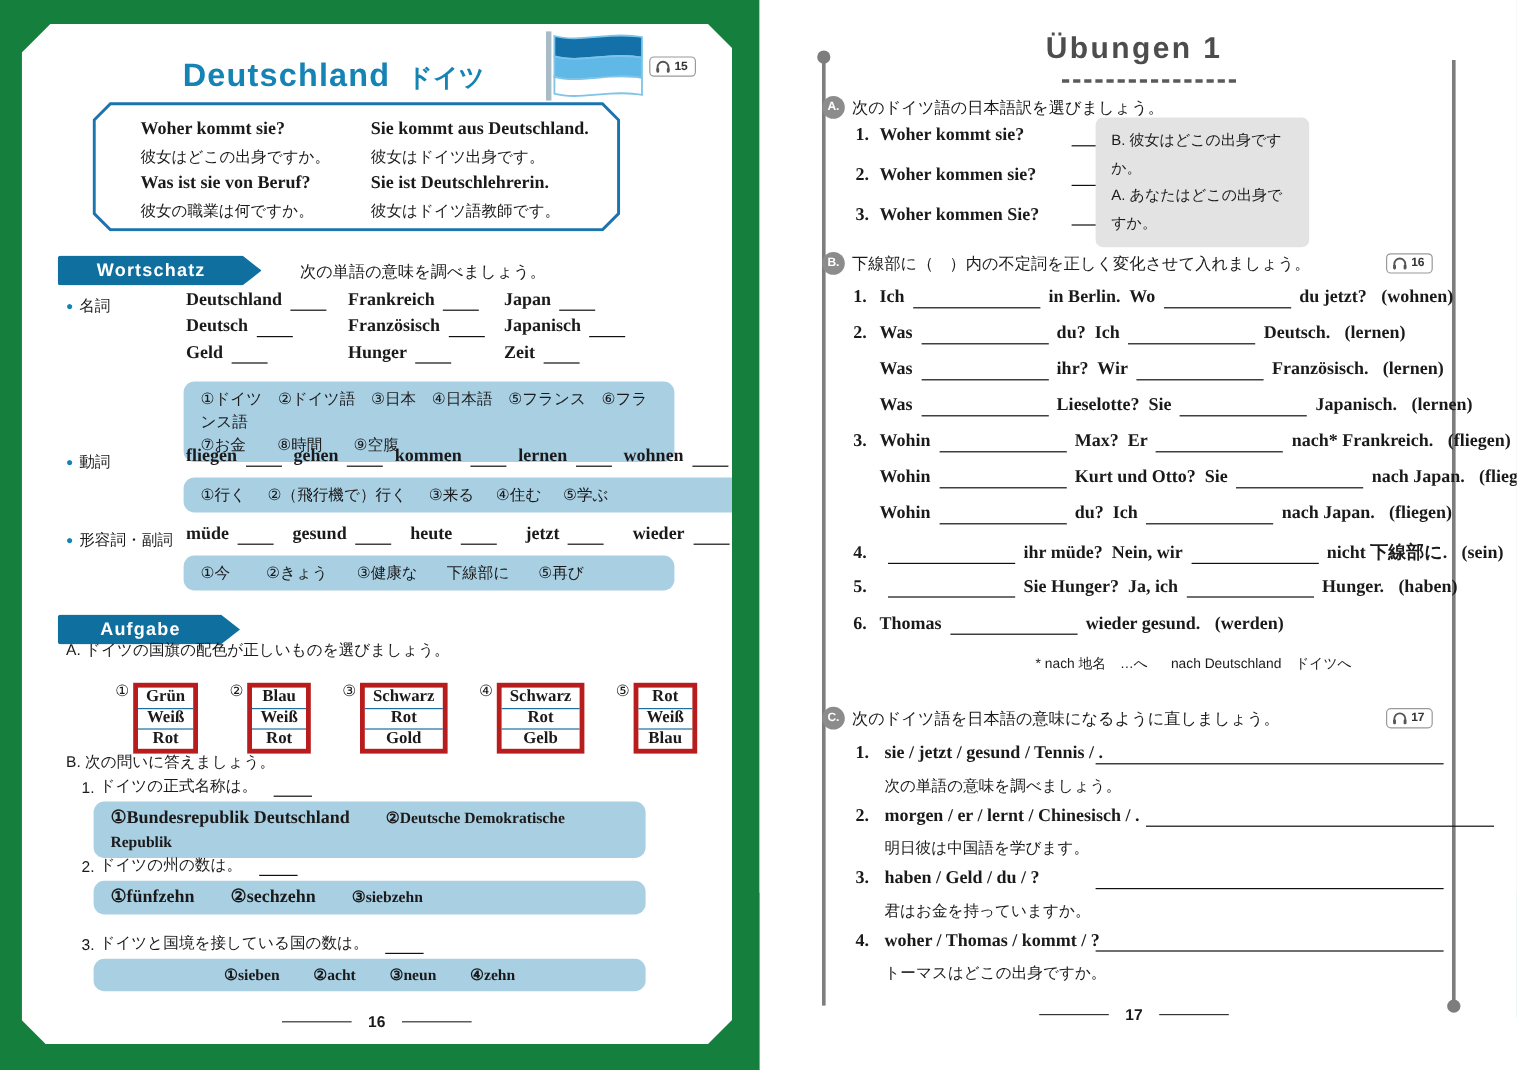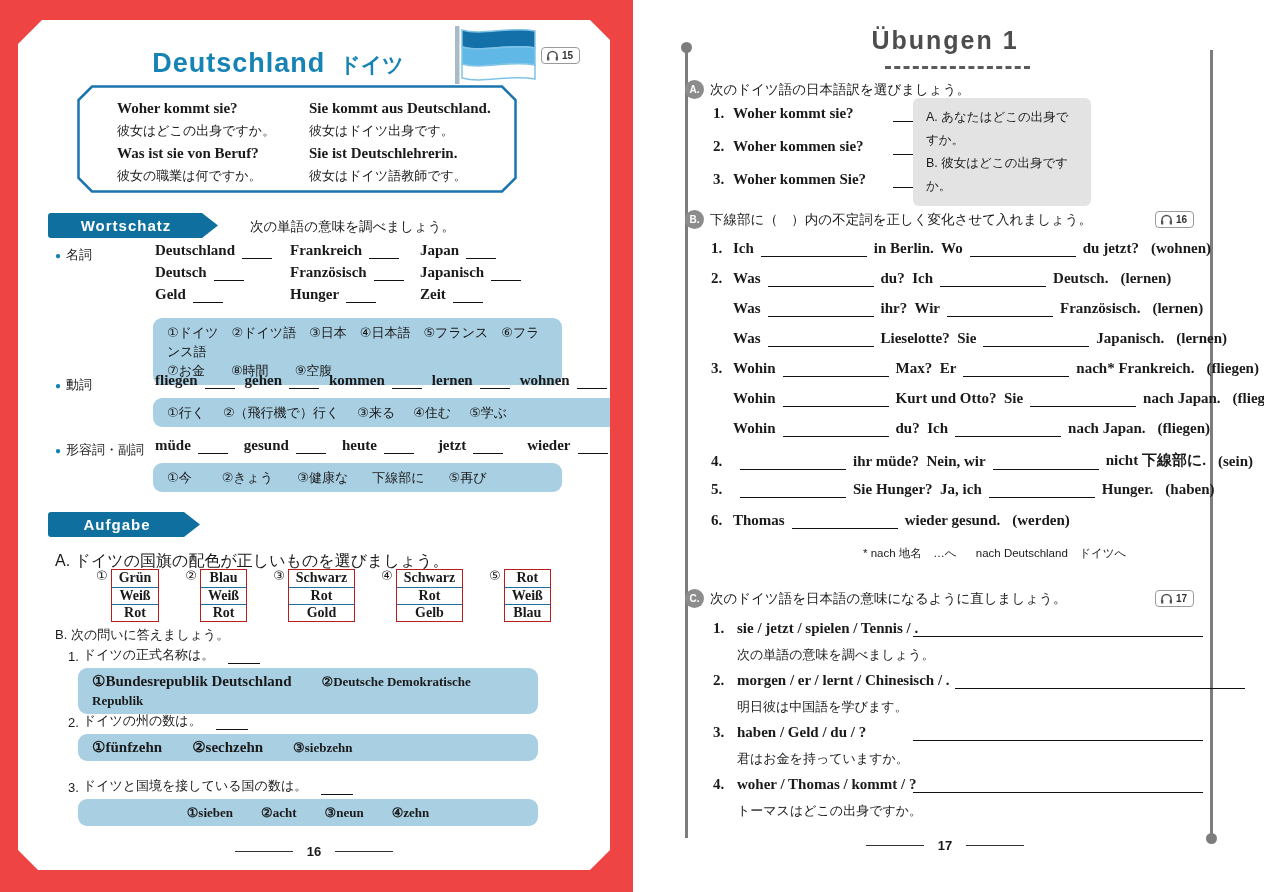--- a/index.html
+++ b/index.html
@@ -1,20 +1,20 @@
 <!DOCTYPE html>
 <html><head>
 <meta charset="utf-8">
 <style>
   * { margin:0; padding:0; box-sizing:border-box; }
   body { font-family:"Liberation Sans","DejaVu Sans",sans-serif; color:#1a1a1a; background:#fff; }
   .spread { position:relative; width:1264px; height:892px; overflow:hidden; background:#fff; }
 
   
-  .left-sheet { position:absolute; left:0; top:0; width:633px; height:892px; background:#ef4444; }
+  .left-sheet { position:absolute; left:0; top:0; width:633px; height:892px; background:#15803d; }
   .lpage { position:absolute; left:18px; top:20px; width:592px; height:850px; background:#fff;
            clip-path:polygon(24px 0, calc(100% - 20px) 0, 100% 20px, 100% calc(100% - 20px),
                              calc(100% - 20px) 100%, 20px 100%, 0 calc(100% - 20px), 0 24px); }
   .de { font-family:"Liberation Serif","DejaVu Serif",serif; font-weight:bold; }
   .jp { font-family:"Liberation Sans","DejaVu Sans",sans-serif; }
 
   .lp-title { position:absolute; left:0; top:28px; width:520px; text-align:center; }
   .t-de { font-size:27px; font-weight:bold; color:#1583b4; letter-spacing:1px; }
   .t-ja { font-size:21px; font-weight:bold; color:#1583b4; margin-left:14px; }
 
@@ -48,21 +48,21 @@
   .optbox { position:absolute; background:#a9cfe3; border-radius:9px; padding:5px 14px; }
   .optline { line-height:19px; font-size:13px; }
   .opt { margin-right:13px; }
   .optde { margin-right:30px; font-size:15px; }
 
   .wrow { position:absolute; display:flex; }
 
   .flagsrow { position:absolute; display:flex; gap:26px; }
   .fgrp { display:flex; align-items:flex-start; gap:3px; }
   .fnum { font-size:13px; line-height:13px; }
-  .ftbl { border:1px solid #b91c1c; }
+  .ftbl { border:4px solid #b91c1c; }
   .fcell { border-top:1px solid #1b6fa3; padding:0 7px; height:17px; line-height:16px;
            text-align:center; font-size:14px; font-family:"Liberation Serif","DejaVu Serif",serif; font-weight:bold; }
   .fcell:first-child { border-top:none; }
 
   .bq { position:absolute; font-size:13px; display:flex; align-items:flex-end; gap:4px; }
   .bq .wblank { width:32px; margin-left:10px; }
 
   .pageno { position:absolute; left:0; width:100%; display:flex; align-items:center;
             justify-content:center; gap:14px; font-size:13px; }
   .pline { display:inline-block; width:58px; height:1px; background:#333; }
@@ -271,21 +271,21 @@
       <div class="optbox" style="left:135px; top:443px; width:409px;">
         <div class="optline jp">
           <span class="opt" style="margin-right:30px">①今</span><span class="opt" style="margin-right:24px">②きょう</span><span class="opt" style="margin-right:24px">③健康な</span><span class="opt" style="margin-right:24px">下線部に</span><span class="opt">⑤再び</span>
         </div>
       </div>
 
       <div class="secbar" style="left:30px; top:492px; width:152px;">
         <span>Aufgabe</span>
       </div>
 
-      <div class="inst jp" style="left:37px; top:531px; font-size:16px;">A. ドイツの国旗の配色が正しいものを選びましょう。</div>
+      <div class="inst jp" style="left:37px; top:513px; font-size:13px;">A. ドイツの国旗の配色が正しいものを選びましょう。</div>
 
       <div class="flagsrow" style="left:78px; top:549px;">
         <div class="fgrp">
           <span class="fnum">①</span>
           <div class="ftbl">
             <div class="fcell">Grün</div>
             <div class="fcell">Weiß</div>
             <div class="fcell">Rot</div>
           </div>
         </div>
@@ -392,22 +392,22 @@
       <span class="anum de">2.</span>
       <span class="ade de">Woher kommen sie?</span>
       <span class="wblank"></span>
     </div>
     <div class="aitem" style="top:171px;">
       <span class="anum de">3.</span>
       <span class="ade de">Woher kommen Sie?</span>
       <span class="wblank"></span>
     </div>
     <div class="choicebox" style="left:280px; top:98px; width:178px;">
+      <div>B. 彼女はどこの出身ですか。</div>
       <div>A. あなたはどこの出身ですか。</div>
-      <div>B. 彼女はどこの出身ですか。</div>
     </div>
 
     <div class="sechead" style="top:210px;">
       <span class="scircle">B.</span>
       <span class="shint">下線部に（　）内の不定詞を正しく変化させて入れましょう。</span>
     </div>
     <span class="audio" style="left:522px; top:211px;">
       <svg width="13" height="12" viewBox="0 0 20 16">
         <path d="M3,13 v-5 a7,7 0 0 1 14,0 v5" stroke="#555" stroke-width="2.4" fill="none"></path>
         <rect x="1.5" y="9" width="3.6" height="6" rx="1.4" fill="#555"></rect>
@@ -458,21 +458,21 @@
         <path d="M3,13 v-5 a7,7 0 0 1 14,0 v5" stroke="#555" stroke-width="2.4" fill="none"></path>
         <rect x="1.5" y="9" width="3.6" height="6" rx="1.4" fill="#555"></rect>
         <rect x="14.9" y="9" width="3.6" height="6" rx="1.4" fill="#555"></rect>
       </svg>
       <b>17</b>
     </span>
 
     <div class="citem" style="top:620px;">
       <div class="cde">
         <span class="cnum de">1.</span>
-        <span class="de">sie / jetzt / spielen / Tennis / .</span>
+        <span class="de">sie / jetzt / gesund / Tennis / .</span>
       </div>
       <span class="cline"></span>
       <div class="cja">次の単語の意味を調べましょう。</div>
     </div>
     <div class="citem" style="top:672px;">
       <div class="cde">
         <span class="cnum de">2.</span>
         <span class="de">morgen / er / lernt / Chinesisch / .</span>
       </div>
       <span class="cline" style="left:242px;"></span>

